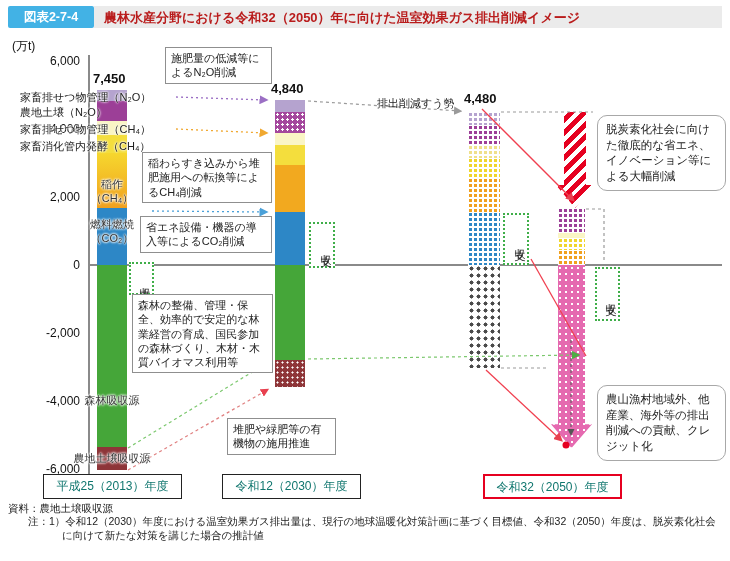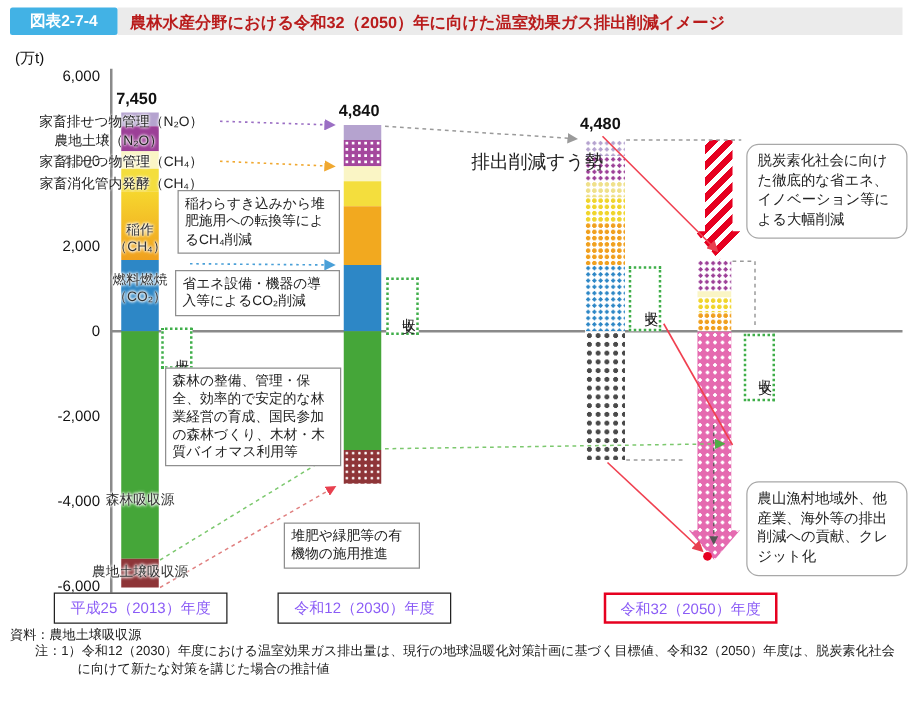--- a/index.html
+++ b/index.html
@@ -23,33 +23,33 @@
   .dots-cr{background-color:#fff;background-image:radial-gradient(#efe08a 45%,transparent 49%);background-size:5px 5px;}
   .dots-ye{background-color:#fff;background-image:radial-gradient(#f0d52c 45%,transparent 49%);background-size:5px 5px;}
   .dots-or{background-color:#fff;background-image:radial-gradient(#f0a01e 45%,transparent 49%);background-size:5px 5px;}
   .dots-bl{background-color:#fff;background-image:radial-gradient(#2d87c6 42%,transparent 46%);background-size:5px 5px;}
   .dots-gr{background-color:#fff;background-image:radial-gradient(#4a4a4a 38%,transparent 44%);background-size:7px 7px;}
   .wdots-dp{background-color:#a4479d;background-image:radial-gradient(#fff 30%,transparent 36%);background-size:5px 5px;}
   .wdots-dr{background-color:#8e3538;background-image:radial-gradient(#fff 26%,transparent 32%);background-size:5px 5px;}
   .wdots-pk{background-color:#e56ab0;background-image:radial-gradient(#fff 30%,transparent 36%);background-size:6px 6px;}
   .hatch-red{background:repeating-linear-gradient(135deg,#e60020 0 5px,#fff 5px 9px);}
   
-  .srclab{font-size:11px;color:#222;text-align:center;white-space:nowrap;
+  .srclab{font-size:11px;color:#222;text-align:left;white-space:nowrap;
           text-shadow:0 0 2px #fff,0 0 2px #fff,0 0 3px #fff;}
   .onbar{font-size:11px;color:#333;text-align:center;white-space:pre-line;line-height:1.25;
          text-shadow:0 0 2px #fff,0 0 2px #fff,0 0 3px #fff,0 0 3px #fff;}
   .total{font-size:13px;font-weight:bold;color:#111;}
   .note-box{background:#fff;border:1px solid #8f8f8f;font-size:11px;line-height:1.3;
             padding:3px 5px;color:#222;}
   .round-box{background:#fff;border:1.5px solid #a8a8a8;border-radius:10px;font-size:11.5px;
              line-height:1.35;padding:6px 8px;color:#222;}
   .balance{border:2px dotted #3fae49;background:#fff;color:#222;font-size:11px;
            writing-mode:vertical-rl;text-align:center;letter-spacing:2px;padding-top:3px;}
   .xlab{background:#fff;border:1.5px solid #222;font-size:12px;text-align:center;
-        height:25px;line-height:22px;color:#8b5cf6;}
+        height:25px;line-height:22px;color:#0f766e;}
   .xlab-red{border:2px solid #e60020;}
   
   .foot{font-size:10.5px;color:#222;line-height:1.35;}
   .hang{padding-left:34px;text-indent:-34px;}
   svg.overlay{position:absolute;left:0;top:0;pointer-events:none;}
 </style>
 </head>
 <body>
 
 <div id="canvas">
@@ -161,27 +161,28 @@
   <div class="abs srclab" style="left:20px;top:105px;width:134px">農地土壌（N₂O）</div>
   <div class="abs srclab" style="left:20px;top:122px;width:154px">家畜排せつ物管理（CH₄）</div>
   <div class="abs srclab" style="left:20px;top:139px;width:154px">家畜消化管内発酵（CH₄）</div>
 
   <div class="abs onbar" style="left:82px;top:178px;width:60px">稲作
 （CH₄）</div>
   <div class="abs onbar" style="left:78px;top:218px;width:68px">燃料燃焼
 （CO₂）</div>
   <div class="abs onbar" style="left:75px;top:394px;width:74px">森林吸収源</div>
   <div class="abs onbar" style="left:62px;top:452px;width:100px">農地土壌吸収源</div>
-  <div class="abs" style="left:377px;top:120px;font-size:15px;color:#222">排出削減すう勢</div>
+  <div class="abs" style="left:377px;top:96px;font-size:11px;color:#222">排出削減すう勢</div>
 
   <div class="abs balance" style="left:129px;top:262px;width:25px;height:33px">収支</div>
   <div class="abs balance" style="left:309px;top:222px;width:26px;height:46px">収支</div>
   <div class="abs balance" style="left:503px;top:213px;width:26px;height:52px">収支</div>
   <div class="abs balance" style="left:595px;top:267px;width:25px;height:54px">収支</div>
 
+  <div class="abs note-box" style="left:165px;top:47px;width:107px">施肥量の低減等によるN₂O削減</div>
   <div class="abs note-box" style="left:142px;top:152px;width:130px">稲わらすき込みから堆肥施用への転換等によるCH₄削減</div>
   <div class="abs note-box" style="left:140px;top:216px;width:132px">省エネ設備・機器の導入等によるCO₂削減</div>
   <div class="abs note-box" style="left:132px;top:294px;width:141px">森林の整備、管理・保全、効率的で安定的な林業経営の育成、国民参加の森林づくり、木材・木質バイオマス利用等</div>
   <div class="abs note-box" style="left:227px;top:418px;width:109px">堆肥や緑肥等の有機物の施用推進</div>
   <div class="abs round-box" style="left:597px;top:115px;width:129px">脱炭素化社会に向けた徹底的な省エネ、イノベーション等による大幅削減</div>
   <div class="abs round-box" style="left:597px;top:385px;width:129px">農山漁村地域外、他産業、海外等の排出削減への貢献、クレジット化</div>
 
   <div class="abs xlab" style="left:43px;top:474px;width:139px">平成25（2013）年度</div>
   <div class="abs xlab" style="left:222px;top:474px;width:139px">令和12（2030）年度</div>
   <div class="abs xlab xlab-red" style="left:483px;top:474px;width:139px">令和32（2050）年度</div>

